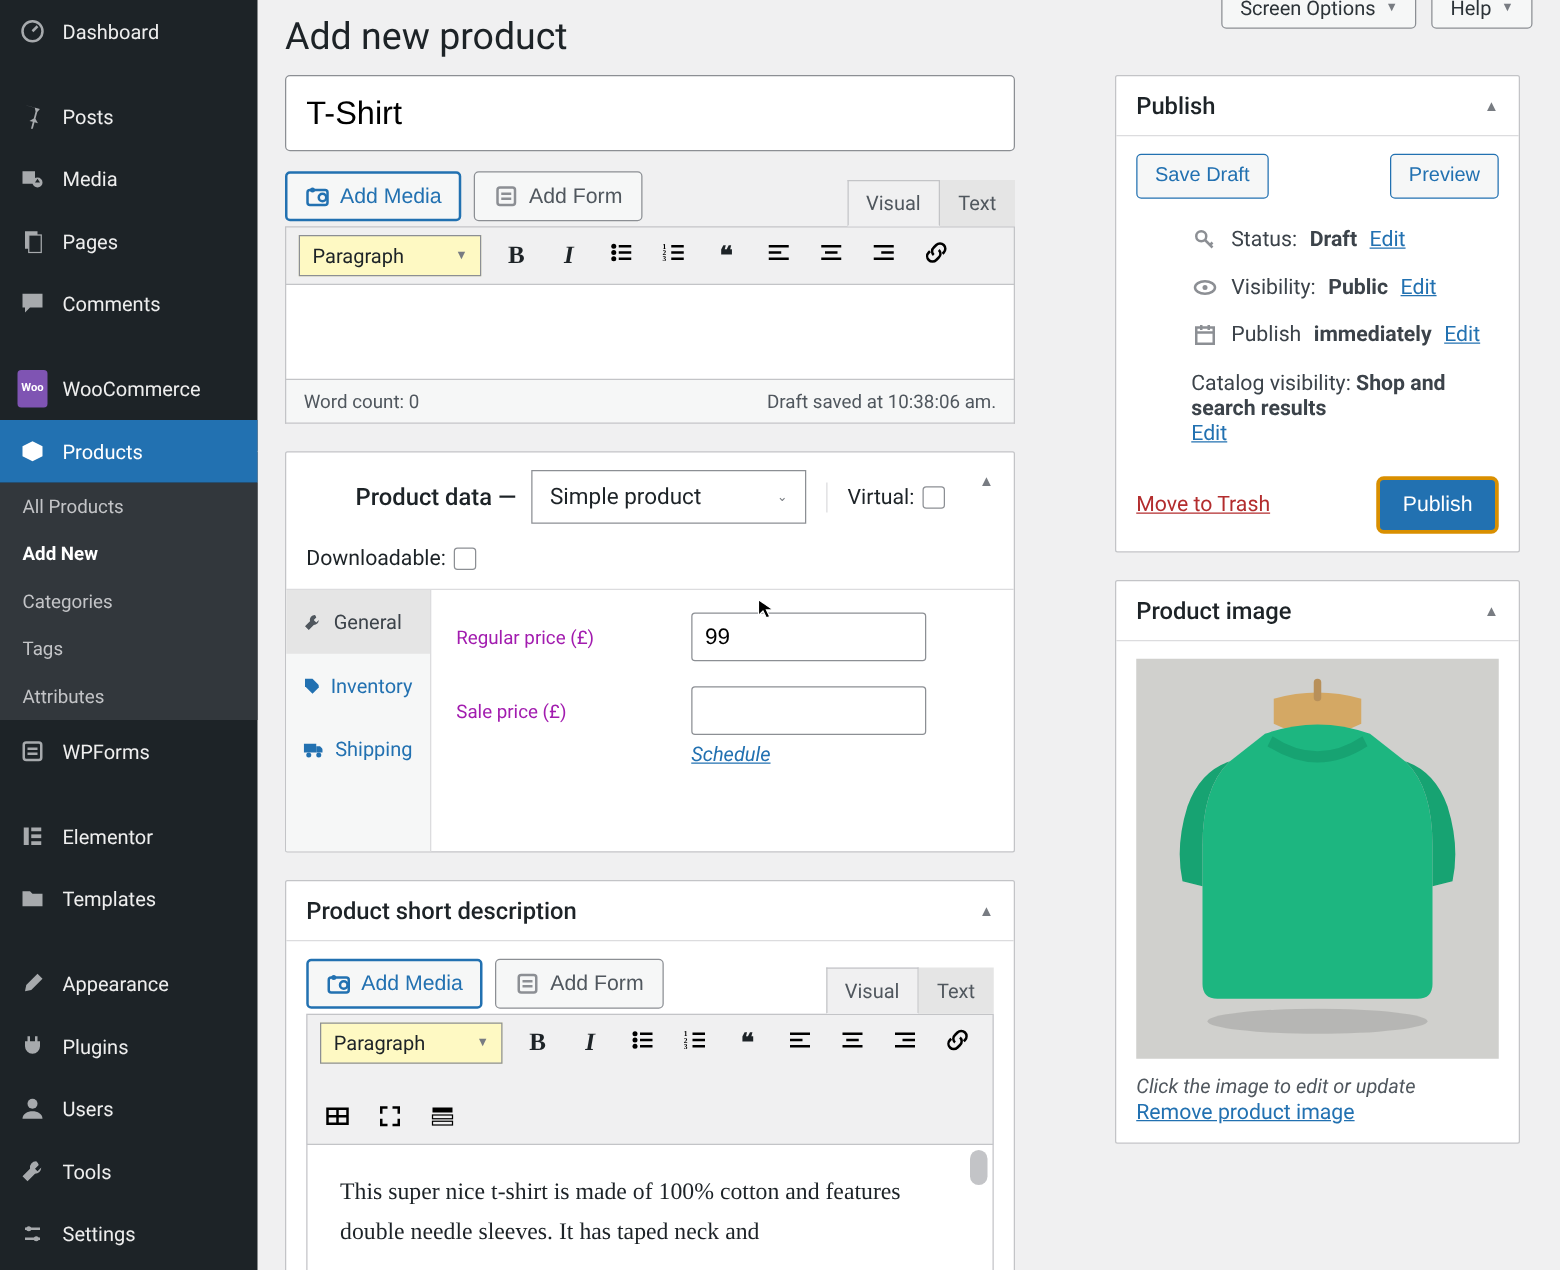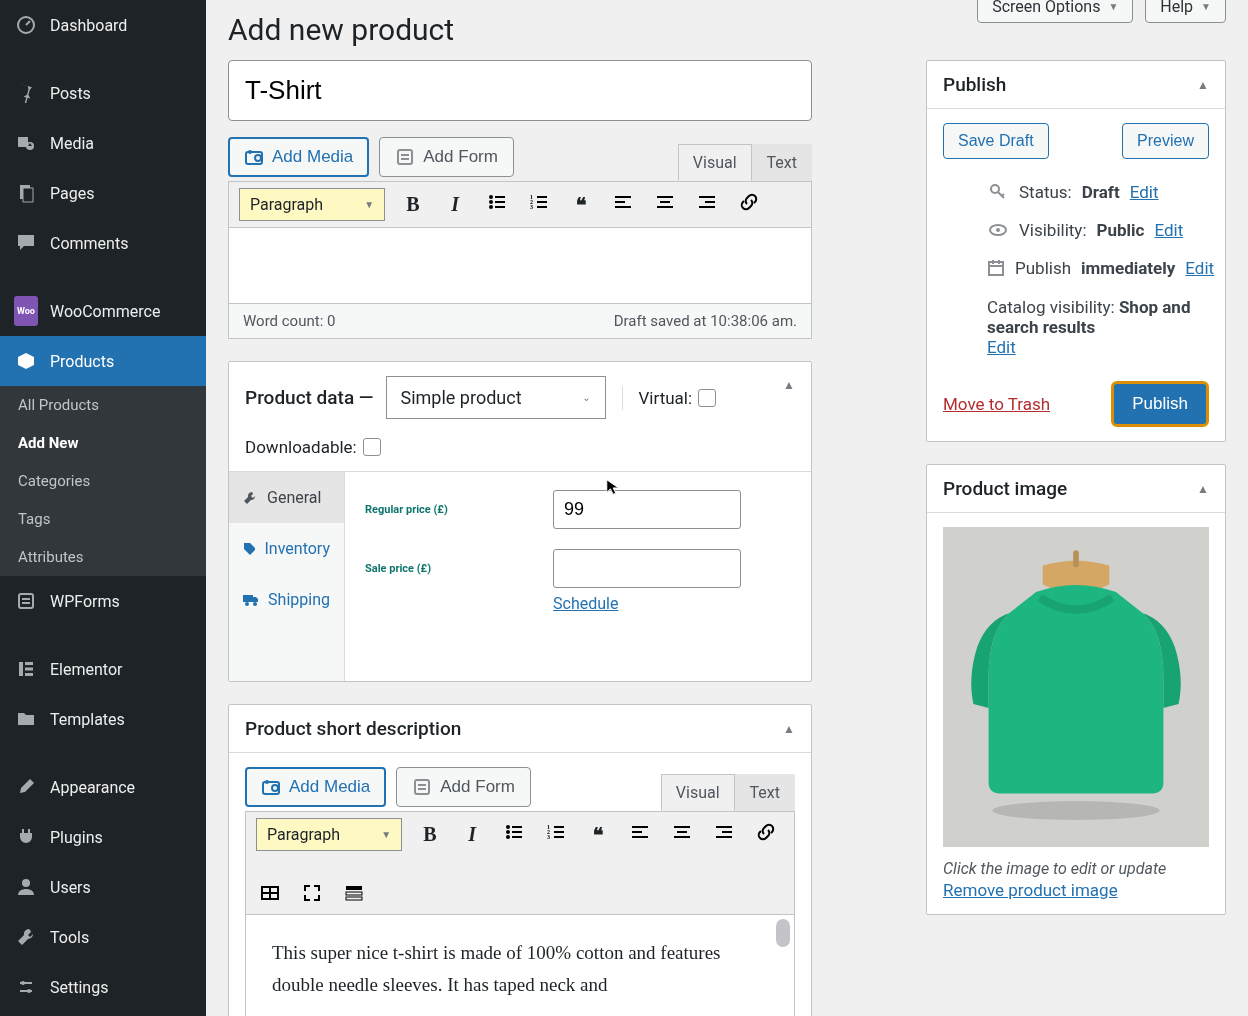--- a/index.html
+++ b/index.html
@@ -16,21 +16,21 @@
 .spacer { height: 18px; }
 
 .main { position: absolute; left: 206px; top: 0; right: 0; bottom: 0; padding: 0 22px; }
 .topbar { position: absolute; top: -10px; right: 22px; display: flex; gap: 12px; }
 .topbar-btn { background: #f6f7f7; border: 1px solid #8c8f94; border-radius: 4px; padding: 6px 14px; font-size: 16px; color: #2c3338; display: flex; align-items: center; gap: 8px; }
 .tri-down { font-size: 10px; color: #787c82; }
 
 h1.page-title { font-size: 30px; font-weight: 400; padding-top: 12px; padding-bottom: 14px; }
 
 .col-left { position: absolute; left: 22px; top: 60px; width: 584px; }
-.col-right { position: absolute; right: 22px; top: 60px; width: 300px; }
+.col-right { position: absolute; right: 32px; top: 60px; width: 324px; }
 
 .title-input { width: 100%; padding: 14px 16px; font-size: 26px; border: 1px solid #8c8f94; border-radius: 4px; background: #fff; }
 
 .editor-toolbar { margin-top: 16px; display: flex; align-items: center; gap: 10px; position: relative; }
 .btn-secondary { display: inline-flex; align-items: center; gap: 8px; border: 2px solid #2271b1; color: #2271b1; background: #f6f7f7; padding: 8px 14px; border-radius: 4px; font-size: 17px; cursor: pointer; }
 .btn-muted { display: inline-flex; align-items: center; gap: 8px; border: 1px solid #8c8f94; color: #50575e; background: #f6f7f7; padding: 9px 15px; border-radius: 4px; font-size: 17px; cursor: pointer; }
 .editor-tabs { position: absolute; right: 0; bottom: -4px; display: flex; }
 .editor-tab { padding: 8px 14px; font-size: 16px; color: #50575e; border: 1px solid transparent; cursor: pointer; }
 .editor-tab.active { background: #f0f0f1; border: 1px solid #c3c4c7; border-bottom-color: #f0f0f1; }
 .editor-tab.inactive { background: #e5e5e5; }
@@ -40,36 +40,36 @@
 .tb-btn { font-weight: 700; font-size: 20px; font-family: Georgia, serif; color: #1d2327; cursor: pointer; width: 28px; text-align: center; }
 
 .editor-body { border: 1px solid #c3c4c7; border-top: none; background: #fff; min-height: 76px; }
 .editor-statusbar { border: 1px solid #c3c4c7; border-top: none; background: #f6f7f7; display: flex; justify-content: space-between; padding: 8px 14px; font-size: 15px; color: #50575e; }
 
 .postbox { background: #fff; border: 1px solid #c3c4c7; border-radius: 2px; margin-bottom: 22px; }
 .postbox-header { padding: 12px 16px; display: flex; align-items: center; justify-content: space-between; border-bottom: 1px solid #dcdcde; }
 .postbox-title { font-size: 19px; font-weight: 500; }
 .toggle-tri { color: #787c82; cursor: pointer; font-size: 12px; }
 
-.pd-header { padding: 14px 16px; display: flex; align-items: center; gap: 12px; border-bottom: 1px solid #dcdcde; flex-wrap: wrap; }
+.pd-header { padding: 14px 16px; display: flex; align-items: center; gap: 12px; border-bottom: 1px solid #dcdcde; flex-wrap: wrap; justify-content: center; }
 .pd-label { font-size: 19px; font-weight: 500; }
 .pd-select { border: 1px solid #8c8f94; background: #fff; padding: 10px 14px; font-size: 18px; display: flex; align-items: center; justify-content: space-between; width: 220px; cursor: pointer; }
 .pd-vsep { width: 1px; height: 24px; background: #dcdcde; margin: 0 4px; }
 .pd-check { font-size: 17px; display: flex; align-items: center; gap: 6px; }
 .cbox { width: 18px; height: 18px; border: 1px solid #8c8f94; border-radius: 3px; background: #fff; }
 
 .pd-body { display: flex; }
 .pd-tabs { width: 116px; background: #f6f7f7; border-right: 1px solid #dcdcde; }
 .pd-tab { padding: 16px 14px; font-size: 16px; color: #2271b1; display: flex; align-items: center; gap: 10px; cursor: pointer; }
 .pd-tab.active { background: #e5e5e5; color: #3c434a; }
 .pd-panel { flex: 1; padding: 18px 20px; }
 .pd-row { display: flex; align-items: center; margin-bottom: 20px; }
-.pd-row-label { width: 188px; font-size: 11px; color: #0f766e; font-weight: bold; }
+.pd-row-label { width: 188px; font-size: 15px; color: #a21caf; }
 .pd-input { width: 188px; padding: 8px 10px; font-size: 18px; border: 1px solid #8c8f94; border-radius: 3px; }
-.schedule-link { color: #2271b1; text-decoration: underline; margin-left: 188px; cursor: pointer; }
+.schedule-link { color: #2271b1; font-style: italic; text-decoration: underline; margin-left: 188px; cursor: pointer; }
 .sd-content { border: 1px solid #c3c4c7; border-top: none; background: #fff; padding: 22px 26px; font-family: Georgia, serif; font-size: 19px; line-height: 1.7; color: #1d2327; position: relative; }
 .sd-scroll { position: absolute; right: 4px; top: 4px; width: 14px; height: 28px; background: #c3c4c7; border-radius: 7px; }
 
 .publish-body { padding: 14px 16px; }
 .pub-row1 { display: flex; justify-content: space-between; margin-bottom: 14px; }
 .pub-btn-light { border: 1px solid #2271b1; color: #2271b1; background: #f6f7f7; padding: 8px 14px; border-radius: 4px; font-size: 16px; cursor: pointer; }
 .pub-line { display: flex; align-items: center; gap: 10px; font-size: 17px; padding: 8px 0; color: #3c434a; margin-left: 44px; }
 .pub-icon { width: 22px; height: 22px; color: #8c8f94; display: flex; align-items: center; justify-content: center; }
 .edit-link { color: #2271b1; text-decoration: underline; cursor: pointer; }
 .pub-actions { display: flex; justify-content: space-between; align-items: center; padding-top: 16px; }

